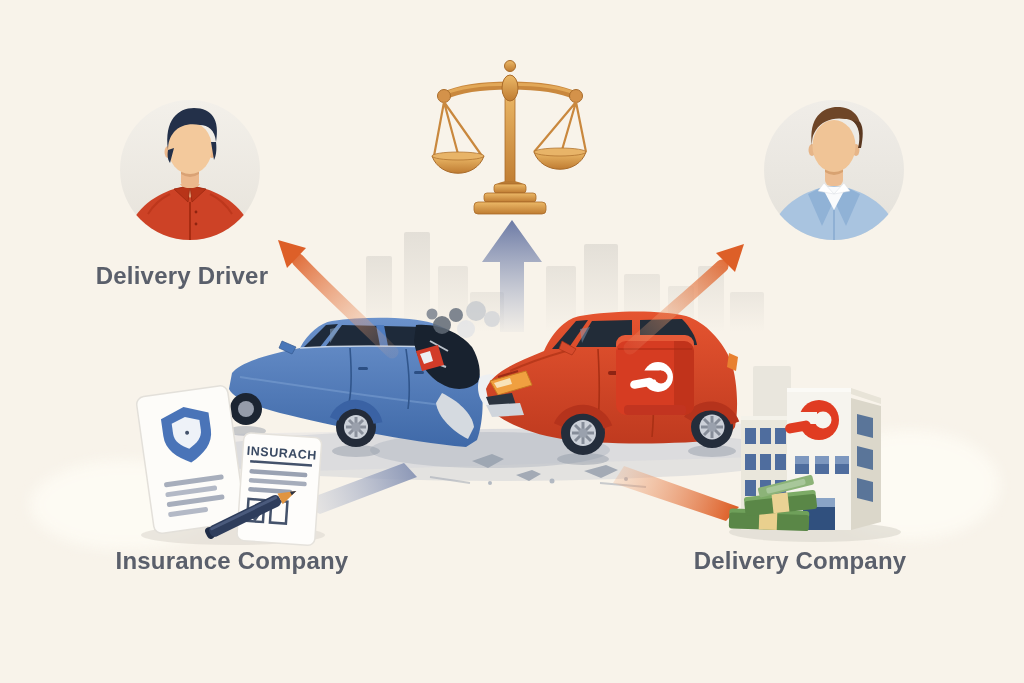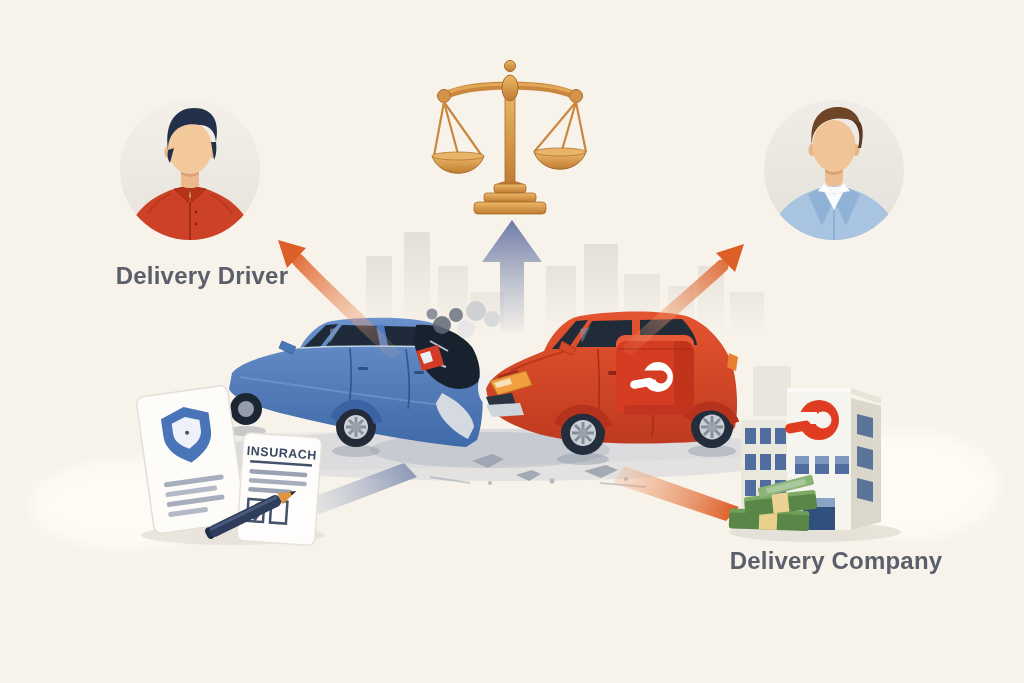--- a/index.html
+++ b/index.html
@@ -382,16 +382,17 @@
         <rect x="30" y="126" width="72" height="15" rx="3" fill="#5a8747"></rect>
         <rect x="58" y="122" width="16" height="19" fill="#ead294"></rect>
       </g>
       <g transform="rotate(-14 60 120)">
         <rect x="44" y="112" width="56" height="10" rx="2" fill="#8cb378"></rect>
         <rect x="52" y="114" width="40" height="6" rx="2" fill="#a8c79a"></rect>
       </g>
     </g>
   </svg>
 
-  <div class="label" style="left:72px;top:262px">Delivery Driver</div>
-  <div class="label" style="left:706px;top:547px">Delivery Company</div>
+  <div class="label" style="left:52px;top:262px">Delivery Driver</div>
+  <div class="label" style="left:102px;top:547px">Insurance Company</div>
+  <div class="label" style="left:670px;top:547px">Delivery Company</div>
 
 </div>
 
 </body></html>

